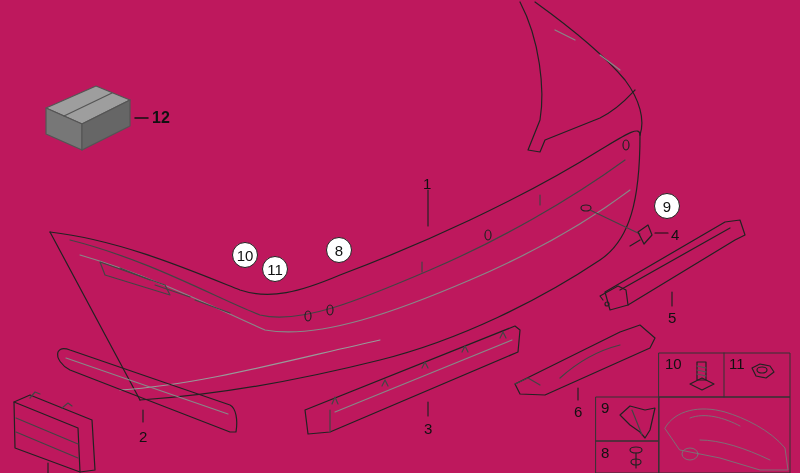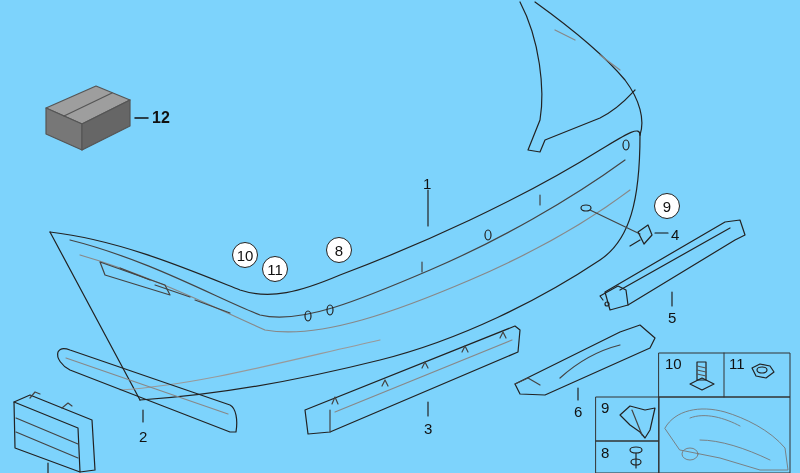--- a/index.html
+++ b/index.html
@@ -1,16 +1,16 @@
 <!DOCTYPE html>
 <html><head>
 <meta charset="utf-8">
 <style>
   html,body{margin:0;padding:0;background:#ffffff;}
-  #stage{position:relative;width:800px;height:473px;overflow:hidden;background:#7dd3fc;font-family:"Liberation Sans",sans-serif;}
+  #stage{position:relative;width:800px;height:473px;overflow:hidden;background:#be185d;font-family:"Liberation Sans",sans-serif;}
   svg.draw{position:absolute;left:0;top:0;}
   .lbl{position:absolute;font-family:"Liberation Sans",sans-serif;font-size:15px;color:#111;line-height:1;}
   .lbl.bold{font-weight:bold;font-size:16px;}
   .circ{position:absolute;width:26px;height:26px;border:1.3px solid #222;border-radius:50%;display:flex;align-items:center;justify-content:center;font-size:15px;color:#111;background:#fff;box-sizing:border-box;}
 </style>
 </head>
 <body>
 
 <div id="stage">
 

